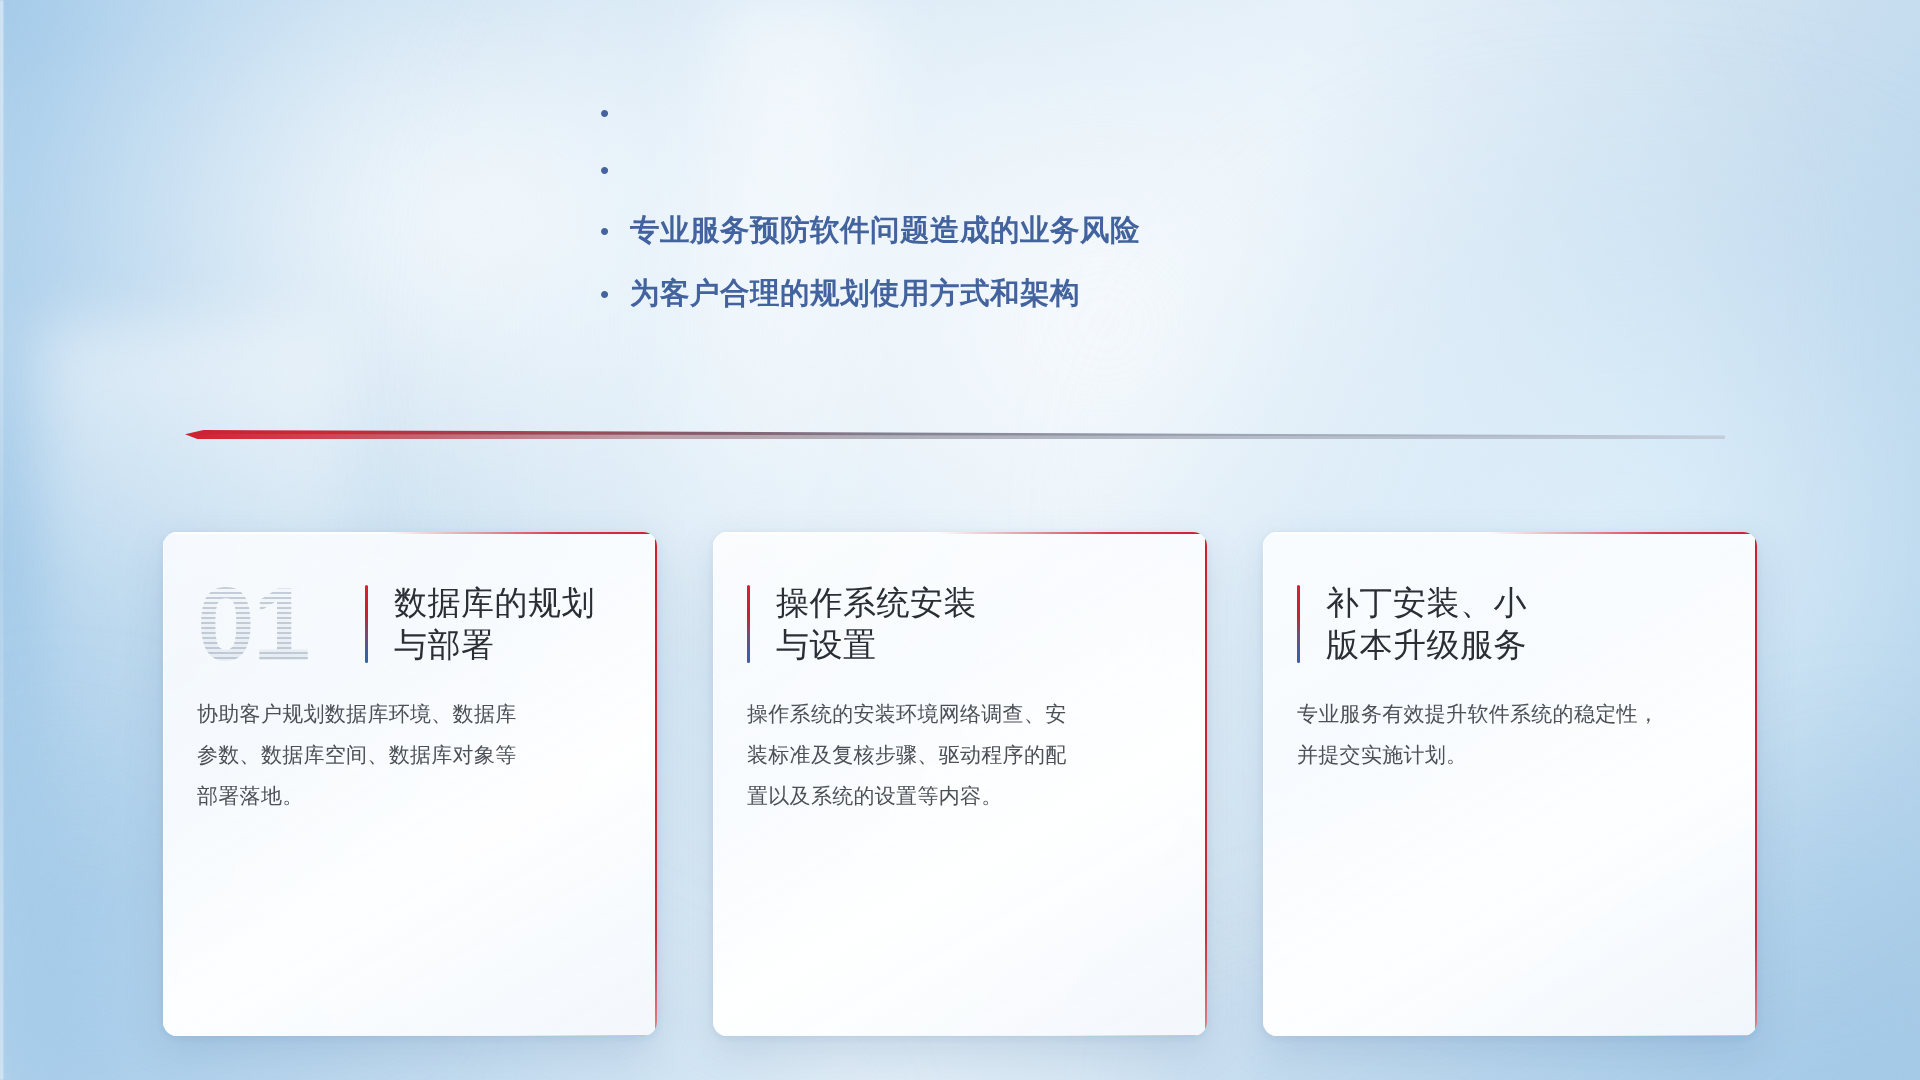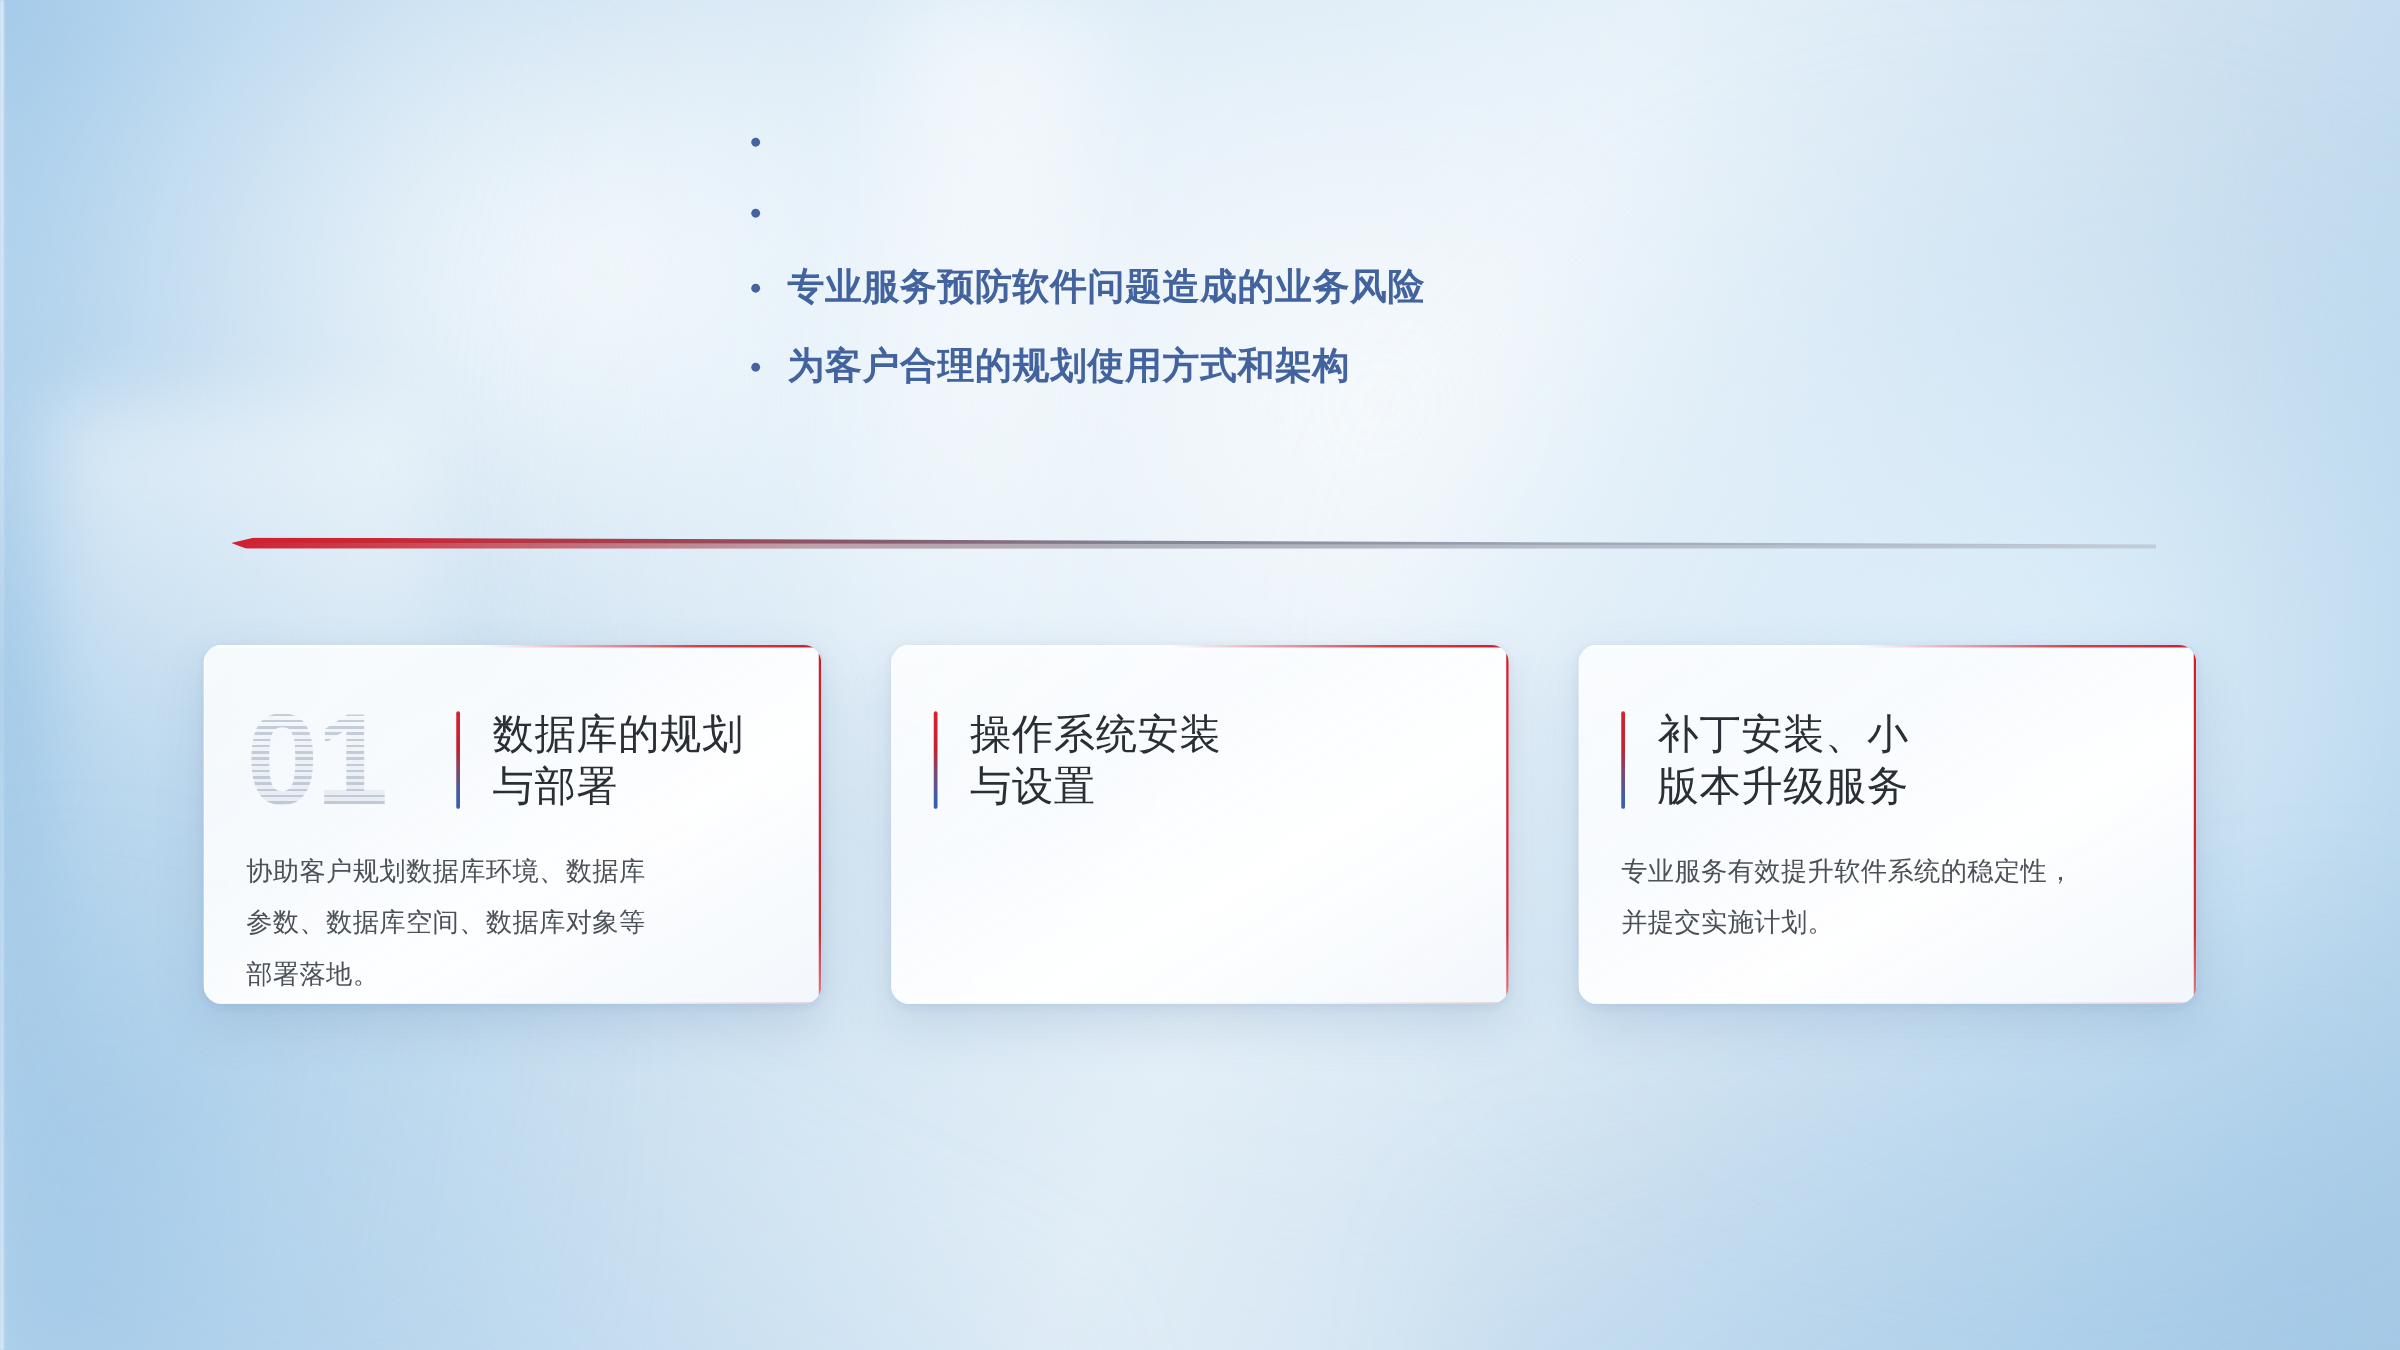--- a/index.html
+++ b/index.html
@@ -61,25 +61,26 @@
   }
   #divider .sheen{
     position:absolute;left:0;top:4px;width:100%;height:5px;
     background:linear-gradient(90deg, rgba(255,255,255,0) 0%, rgba(255,255,255,.45) 30%, rgba(255,255,255,.25) 70%, rgba(255,255,255,0) 100%);
     clip-path:polygon(0 60%, 2% 0, 100% 55%, 100% 100%, 1% 100%);
   }
 
   
   #cards{position:absolute;left:0;right:0;top:516px;display:flex;justify-content:center;gap:56px;}
   .card{
-    position:relative;width:494px;height:287px;border-radius:14px;
+    position:relative;width:494px;height:504px;border-radius:14px;
     background:linear-gradient(150deg, rgba(255,255,255,.80) 0%, rgba(250,252,254,.93) 35%, rgba(255,255,255,.97) 62%, rgba(244,248,252,.94) 100%);
     box-shadow:0 16px 40px rgba(60,100,150,.16), 0 2px 8px rgba(60,100,150,.10);
     overflow:hidden;
     backdrop-filter:blur(4px);
+    margin-top:16px;
   }
   .card .edge-top{
     position:absolute;left:0;top:0;height:2px;width:100%;
     background:linear-gradient(90deg, rgba(255,255,255,.95) 0%, rgba(255,255,255,.9) 45%, rgba(226,150,158,.85) 62%, rgba(214,40,55,.9) 80%, #cf1f2e 100%);
   }
   .card .edge-right{
     position:absolute;right:0;top:0;width:2px;height:100%;
     background:linear-gradient(180deg, #cf1f2e 0%, #cd2331 55%, #c8303d 80%, rgba(205,35,49,.55) 100%);
   }
   .card .edge-left{
@@ -185,20 +186,23 @@
   <div class="card">
     <div class="edge-top"></div>
     <div class="edge-right"></div>
     <div class="edge-left"></div>
     <div class="edge-bottom"></div>
     <div class="card-head">
       <div class="card-divider"></div>
       <div class="card-title">操作系统安装
 与设置</div>
     </div>
+    <div class="card-body">操作系统的安装环境网络调查、安
+装标准及复核步骤、驱动程序的配
+置以及系统的设置等内容。</div>
   </div>
 
   <div class="card">
     <div class="edge-top"></div>
     <div class="edge-right"></div>
     <div class="edge-left"></div>
     <div class="edge-bottom"></div>
     <div class="card-head">
       <div class="card-divider"></div>
       <div class="card-title">补丁安装、小

